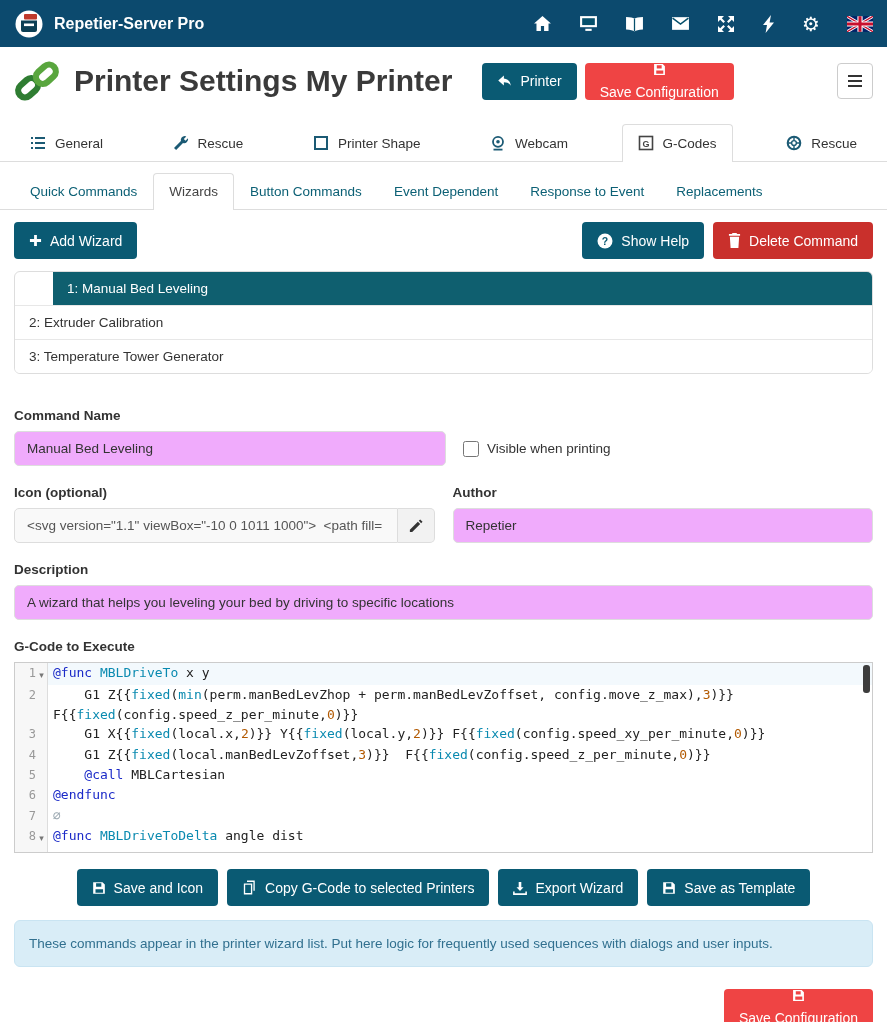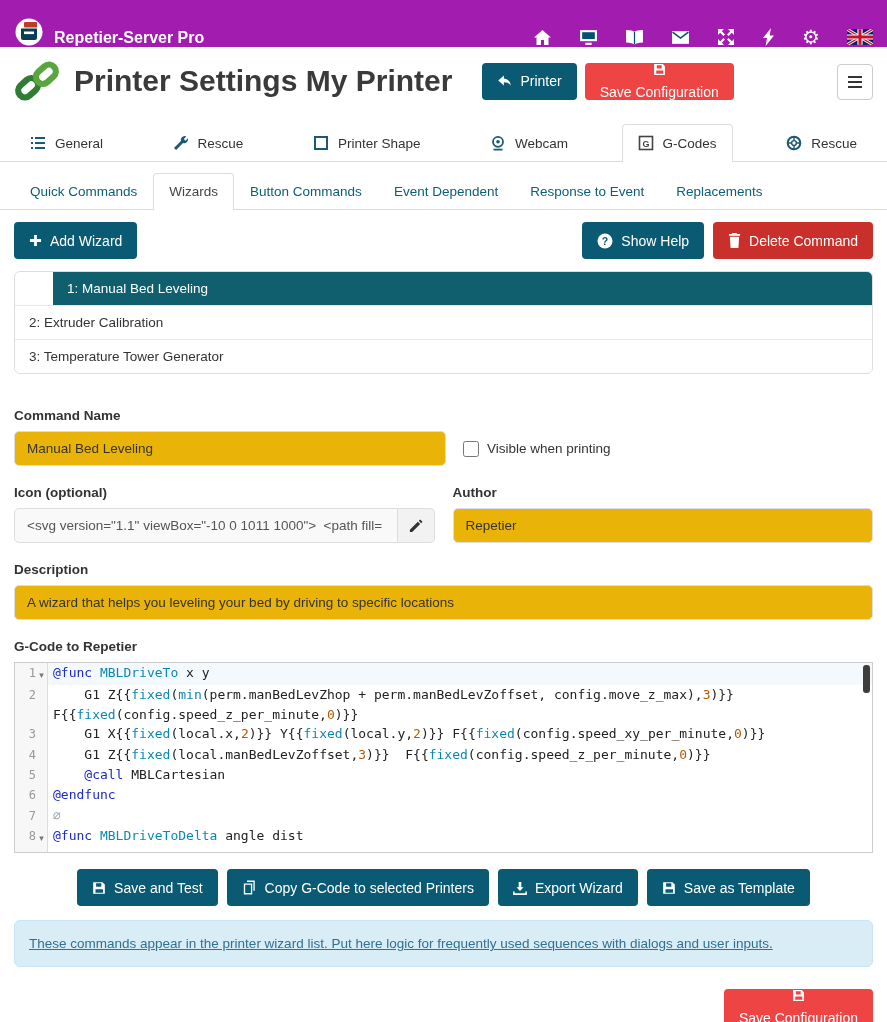--- a/index.html
+++ b/index.html
@@ -5,43 +5,43 @@
   * { box-sizing: border-box; margin: 0; padding: 0; }
   html,body { background:#fff; }
   body {
     width: 887px;
     font-family: "Liberation Sans", sans-serif;
     color: #333;
     font-size: 14px;
   }
   
   .navbar {
-    height: 47px; background: #a21caf; display: flex; align-items: flex-end;
-    padding: 0 14px;
+    height: 47px; background: #0c4a6e; display: flex; align-items: center;
+    padding: 16px 14px;
   }
   .brand { color: #fff; font-weight: bold; font-size: 16px; margin-left: 10px; cursor: pointer; }
   .nav-icons { margin-left: auto; display: flex; align-items: center; gap: 27px; }
   .nav-icon { display: inline-flex; align-items: center; justify-content: center; cursor: pointer; }
   .gear-glyph { color:#fff; font-size: 20px; line-height: 1; font-family: "DejaVu Sans", sans-serif; }
   
   .page-header { display: flex; align-items: center; padding: 13px 14px 10px 14px; gap: 14px; }
   .page-title { font-size: 30px; font-weight: bold; color: #3a3a3a; white-space: nowrap; }
   .btn {
     display: inline-flex; align-items: center; gap: 8px; border: none; border-radius: 4px;
     height: 37px; padding: 0 15px; font-size: 14px; color: #fff; cursor: pointer;
     font-family: "Liberation Sans", sans-serif; white-space: nowrap;
   }
   .btn-teal { background: #0a5a73; }
   .btn-green { background: #ef4444; flex-direction: column; }
   .btn-red { background: #c9302c; }
   .btn-menu {
     margin-left: auto; background: #fff; border: 1px solid #ccc; color: #333;
     width: 36px; height: 36px; justify-content: center; padding: 0;
   }
-  .header-btns { display: flex; align-items: flex-end; gap: 8px; margin-left: 16px; flex: 1; }
+  .header-btns { display: flex; align-items: flex-start; gap: 8px; margin-left: 16px; flex: 1; }
   
   .tabs { display: flex; align-items: flex-end; border-bottom: 1px solid #ddd; padding: 0 14px; }
   .tab {
     display: inline-flex; align-items: center; gap: 9px; padding: 10px 15px 11px 15px;
     font-size: 13.5px; color: #333; cursor: pointer; border: 1px solid transparent;
     border-bottom: none; border-radius: 4px 4px 0 0; margin-bottom: -1px; position: relative;
   }
   .tab.active { background: #fff; border-color: #ddd; box-shadow: 0 1px 0 #fff; }
   .sub-tabs { margin-top: 11px; }
   .sub-tabs .tab { color: #0c6075; }
@@ -55,21 +55,21 @@
   .wizard-item { padding: 9px 14px; font-size: 13.5px; background: #fff; border-top: 1px solid #e7e7e7; cursor: pointer; color:#333; }
   .wizard-item:first-child { border-top: none; }
   .wizard-item.selected { background: #0f5f6f; color: #fff; margin-left: 38px; }
   
   .form-area { margin: 16px 14px; }
   .flabel { display: block; font-weight: bold; font-size: 13.5px; color: #333; margin-bottom: 8px; }
   .field { margin-top: 19px; }
   .tinput {
     width: 100%; height: 35px; border: 1px solid #ddd; border-radius: 5px;
     padding: 0 12px; font-size: 13.5px; color: #333; font-family: "Liberation Sans", sans-serif;
-    background: #eab308; outline: none;
+    background: #f0abfc; outline: none;
   }
   .name-row { display: flex; align-items: center; gap: 17px; }
   .name-input-wrap { width: 432px; }
   .checkbox-wrap { display: inline-flex; align-items: center; gap: 8px; font-size: 13.5px; color: #333; cursor: pointer; }
   .checkbox-wrap input { width: 16px; height: 16px; accent-color: #0a5a73; }
   .grid2 { display: grid; grid-template-columns: 1fr 1fr; gap: 18px; margin-top: 19px; }
   .input-group { display: flex; }
   .input-group .tinput { border-radius: 5px 0 0 5px; background: #f9f9f9; color: #555; }
   .addon-btn {
     width: 40px; border: 1px solid #ddd; border-left: none; border-radius: 0 5px 5px 0;
@@ -93,21 +93,21 @@
   .tk-kw { color: #1b2ac8; }
   .tk-fn { color: #0a8ab0; }
   .tk-num { color: #b25900; }
   .tk-sp { color: #9aa7b0; }
   .scroll-thumb { position: absolute; top: 2px; right: 2px; width: 7px; height: 28px; background: #3d3d3d; border-radius: 3px; cursor: pointer; }
   
   .actions-row { display: flex; justify-content: center; gap: 9px; margin: 10px 14px 0 14px; }
   
   .info-box {
     margin: 14px 14px 0 14px; background: #d9edf7; border: 1px solid #c9e4f2; border-radius: 6px;
-    padding: 15px 14px; color: #31708f; font-size: 13.5px; text-decoration: underline;
+    padding: 15px 14px; color: #31708f; font-size: 13.5px;
   }
   
   .footer-row { display: flex; justify-content: flex-end; margin: 22px 14px 10px 14px; }
   svg { display: block; }
 </style>
 </head>
 <body>
 
 <div class="navbar">
   <span>
@@ -325,21 +325,21 @@
       <input class="tinput" type="text" value="Repetier" style="">
     </div>
   </div>
 
   <div class="field">
     <label class="flabel">Description</label>
     <input class="tinput" type="text" value="A wizard that helps you leveling your bed by driving to specific locations" style="">
   </div>
 
   <div class="field">
-    <label class="flabel">G-Code to Repetier</label>
+    <label class="flabel">G-Code to Execute</label>
     <div class="editor">
       <div>
           <div class="cm-line cm-active">
             <div class="cm-gutter">
               <span class="lnum">1</span>
               <span class="fold">▾</span>
             </div>
             <div class="cm-code"><span class="tk-kw">@func</span><span> </span><span class="tk-fn">MBLDriveTo</span><span> x y</span></div>
           </div>
           <div class="cm-line">
@@ -403,21 +403,21 @@
     </div>
   </div>
 
 </div>
 
 <div class="actions-row">
   <button class="btn btn-teal">
     <svg width="14" height="14" viewBox="0 0 24 24">
         <path fill="#fff" fill-rule="evenodd" d="M2 2h16l4 4v16H2z M7 4h9v6H7z M6 14h13v6H6z"></path>
       </svg>
-    <span>Save and Test</span>
+    <span>Save and Icon</span>
   </button>
   <button class="btn btn-teal">
     <svg width="15" height="15" viewBox="0 0 18 18">
         <path fill="none" stroke="#fff" stroke-width="1.6" d="M6 1.5h8.5V13M3 5h8.5v11.5H3z"></path>
       </svg>
     <span>Copy G-Code to selected Printers</span>
   </button>
   <button class="btn btn-teal">
     <svg width="14" height="14" viewBox="0 0 16 16">
         <path fill="#fff" d="M6.5 1h3v6H12L8 11.5 4 7h2.5z"></path>

